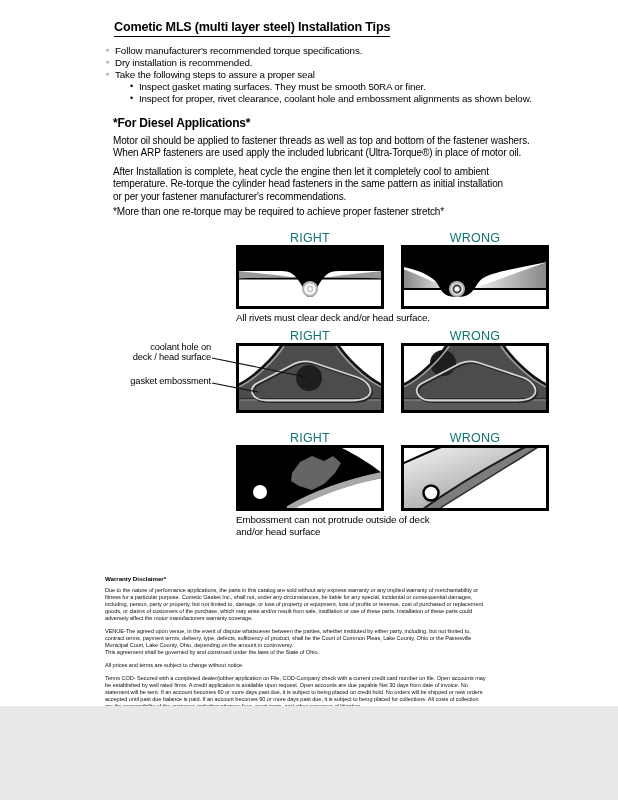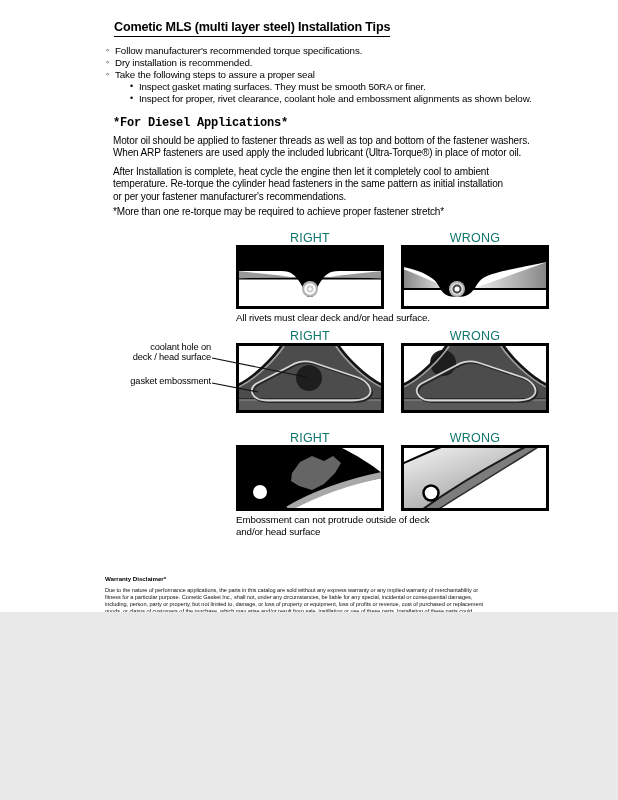--- a/index.html
+++ b/index.html
@@ -1,34 +1,34 @@
 <!DOCTYPE html>
 <html><head>
 <meta charset="utf-8">
 <style>
   html,body { margin:0; padding:0; background:#e9e9e9; }
   .page {
-    position:relative; width:618px; height:612px; margin:0 auto;
+    position:relative; width:618px; height:706px; margin:0 auto;
     background:#fff; font-family:"Liberation Sans", sans-serif; color:#000;
     overflow:hidden;
   }
   .abs { position:absolute; }
   .title {
     left:114px; top:20px; margin:0;
     font-size:12.6px; font-weight:bold; letter-spacing:-0.2px;
     border-bottom:1.7px solid #000; padding-bottom:1.5px;
     white-space:nowrap;
   }
   .bullets { left:106px; top:44px; font-size:9.8px; letter-spacing:-0.15px; }
   .brow { display:flex; height:12.2px; align-items:center; white-space:nowrap; }
   .brow .mk { width:9px; flex:0 0 9px; font-size:9px; line-height:1; }
   .brow.sub { margin-left:24px; }
   .h2 {
     left:113px; top:116px; margin:0;
-    font-size:12px; font-weight:bold; letter-spacing:-0.2px; white-space:nowrap;font-family:Liberation Mono, monospace;
+    font-size:12px; font-weight:bold; letter-spacing:-0.2px; white-space:nowrap;
   }
   .body-p {
     left:113px; margin:0; font-size:10px; line-height:12.4px;
     letter-spacing:-0.15px; white-space:pre-line;
   }
   .dlabel {
     width:148px; text-align:center; font-size:12.5px; letter-spacing:0.2px;
     color:#0f766e; white-space:nowrap;
   }
   .panel { display:block; }

